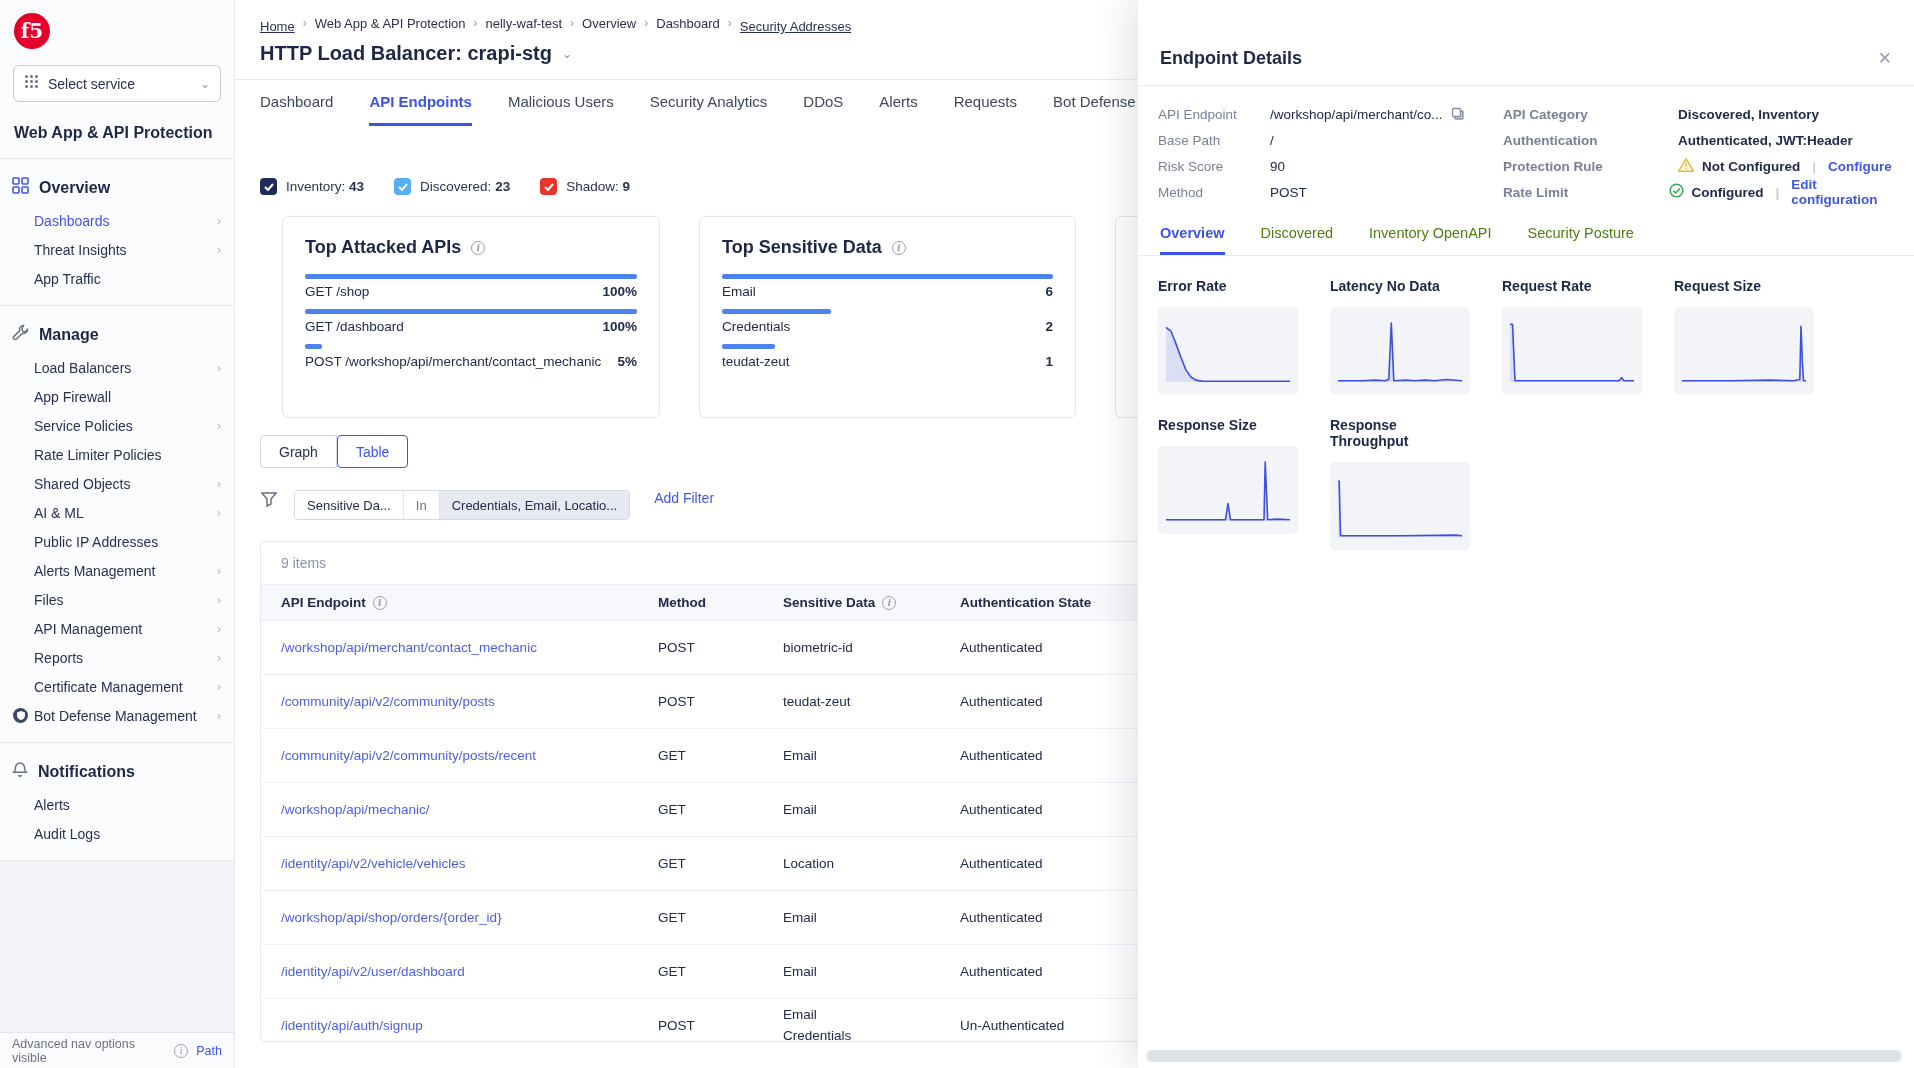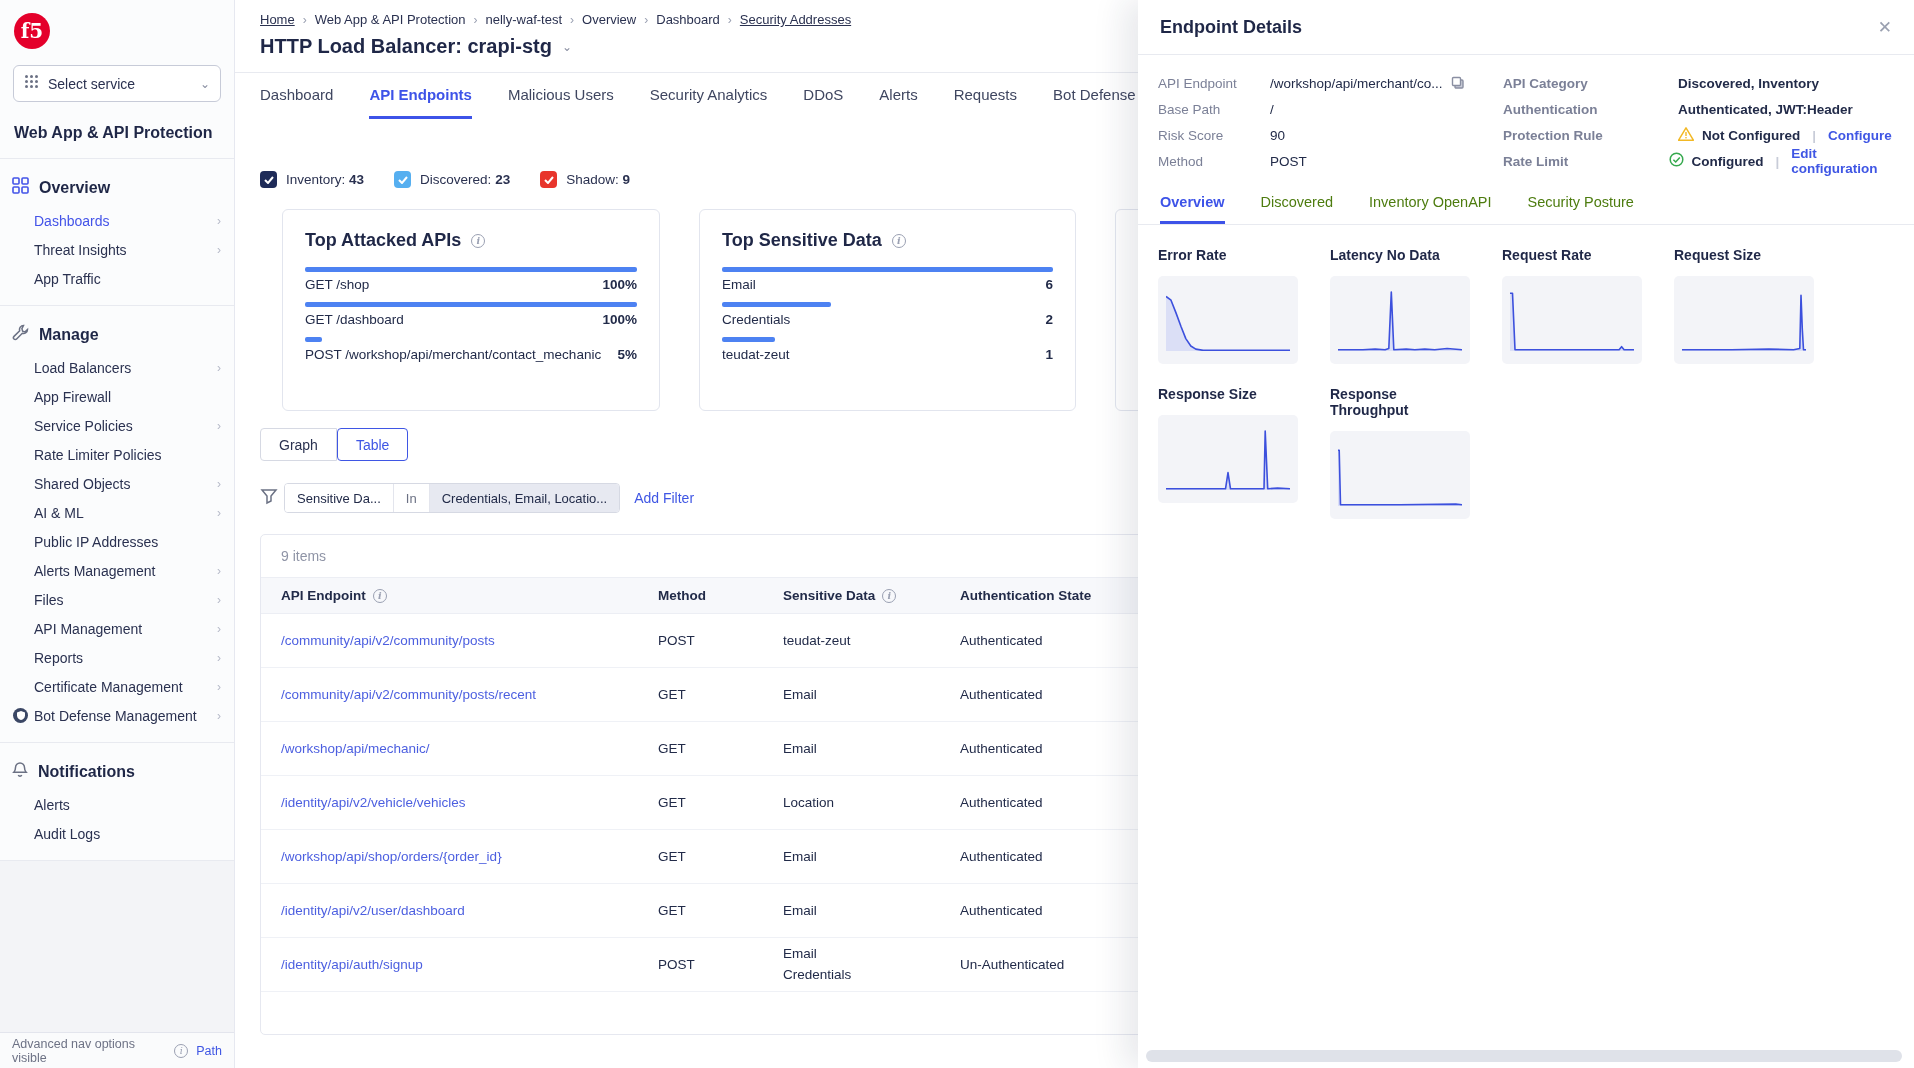--- a/index.html
+++ b/index.html
@@ -35,21 +35,21 @@
   .side-footer .hide-link { color:#3f56e4; cursor:pointer; }
   .info-i { display:inline-flex; width:14px; height:14px; border:1px solid #9aa0b2; border-radius:50%;
     color:#9aa0b2; font-size:9.5px; align-items:center; justify-content:center;
     font-family:"DejaVu Serif", serif; font-style:italic; flex:0 0 auto; }
 
   
   .main { position:absolute; left:235px; top:0; width:1679px; height:1068px; background:#fff; }
   .crumbs { padding:12px 0 2px 25px; font-size:13px; color:#2a3150; display:flex; gap:8px; align-items:center; }
   .crumbs .sep { color:#9aa0b2; font-size:12px; }
   .crumbs a { color:#2a3150; text-decoration:none; cursor:pointer; }
-  .crumbs a.und { text-decoration:underline; }
+  .crumbs a.und { text-decoration:underline;margin-top:7px; }
   .page-title-row { padding:6px 0 14px 25px; display:flex; align-items:center; gap:10px;
     border-bottom:1px solid #e8eaf0; }
   .page-title { font-size:20px; font-weight:600; color:#1f2747; }
   .main-tabs { display:flex; gap:36px; padding:0 0 0 25px; height:46px; align-items:center; }
   .main-tab { font-size:15px; color:#3f4660; cursor:pointer; height:100%;
     display:flex; align-items:center; border-bottom:3px solid transparent; }
   .main-tab.active { color:#3d53e8; font-weight:bold; border-bottom-color:#3d53e8; }
 
   .legend-row { display:flex; gap:30px; margin:52px 0 0 25px; align-items:center; }
   .legend-item { display:flex; align-items:center; gap:9px; }
@@ -71,21 +71,21 @@
   .tl-legend { display:flex; flex-direction:column; gap:13px; margin-top:4px; }
   .tl-item { display:flex; align-items:center; gap:10px; font-size:13px; color:#2a3150; }
   .tl-swatch { width:11px; height:11px; border-radius:2px; }
 
   .view-toggle { display:flex; margin:17px 0 0 25px; }
   .vt-btn { height:33px; padding:0 18px; font-size:14px; display:flex; align-items:center;
     border:1px solid #d6d9e3; background:#fff; color:#2a3150; cursor:pointer; }
   .vt-btn.first { border-radius:4px 0 0 4px; }
   .vt-btn.active { border:1.5px solid #3f56e4; color:#3f56e4; border-radius:4px; }
 
-  .filter-row { display:flex; align-items:center; gap:6px; margin:22px 0 0 25px; }
+  .filter-row { display:flex; gap:16px; margin:22px 0 0 25px; }
   .pillgrp { display:flex; height:30px; border:1px solid #d6d9e3; border-radius:4px; overflow:hidden; }
   .pill { display:flex; align-items:center; padding:0 12px; font-size:13px; cursor:pointer; background:#fff; }
   .pill.op { border-left:1px solid #e3e5ed; border-right:1px solid #e3e5ed; color:#6b7184; }
   .pill.val { background:#e7e9f1; color:#222b49; }
   .add-filter { font-size:14px; color:#3f56e4; cursor:pointer; margin-left:8px; }
 
   .table-wrap { margin:21px 0 0 25px; width:1000px; height:501px; border:1px solid #e6e8f0;
     border-radius:5px; overflow:hidden; background:#fff; }
   .items-bar { height:42px; display:flex; align-items:center; padding-left:20px;
     font-size:14px; color:#8f94a6; }
@@ -96,21 +96,21 @@
   .grid td { height:54px; font-size:13.5px; color:#222b49; border-bottom:1px solid #eff1f6;
     vertical-align:middle; }
   .grid th:first-child .th-in, .grid td:first-child { padding-left:20px; }
   .grid td a.ep { color:#4c5fe0; text-decoration:none; cursor:pointer; }
   .sens2 { line-height:1.55; }
 
   
   .panel { position:absolute; left:1138px; top:0; width:776px; height:1068px; background:#fff;
     box-shadow:-14px 0 30px rgba(31,39,71,0.10); }
   .panel-head { height:55px; display:flex; align-items:center; justify-content:space-between;
-    padding:0 22px 0 22px; border-bottom:1px solid #e8eaf0; }
+    padding:0 22px 0 22px; border-bottom:1px solid #e8eaf0;margin-top:31px; }
   .panel-title { font-size:18px; font-weight:600; color:#1f2747; }
   .close-x { color:#9aa0b0; font-size:17px; cursor:pointer; }
   .details { display:flex; padding:18px 20px 6px; }
   .dcol { display:flex; flex-direction:column; gap:6px; }
   .dcol.left { width:345px; }
   .dcol.right { flex:1;font-weight:bold; }
   .drow { display:flex; align-items:center; height:20px; }
   .dlabel { font-size:13.5px; color:#7b8097; }
   .left .dlabel { width:112px; } .right .dlabel { width:175px; }
   .dvalue { font-size:13.5px; color:#222b49; display:flex; align-items:center; gap:8px; }
@@ -464,20 +464,26 @@
               </th>
             <th>
                 <span class="th-in">
                   <span>Authentication State</span>
                 </span>
               </th>
           </tr>
         </thead>
         <tbody>
           <tr>
+            <td><a class="ep">/workshop/api/merchant/contact_mechanic</a></td>
+            <td>POST</td>
+            <td>biometric-id</td>
+            <td>Authenticated</td>
+            </tr>
+          <tr>
             <td><a class="ep">/community/api/v2/community/posts</a></td>
             <td>POST</td>
             <td>teudat-zeut</td>
             <td>Authenticated</td>
             </tr>
           <tr>
             <td><a class="ep">/community/api/v2/community/posts/recent</a></td>
             <td>GET</td>
             <td>Email</td>
             <td>Authenticated</td>

